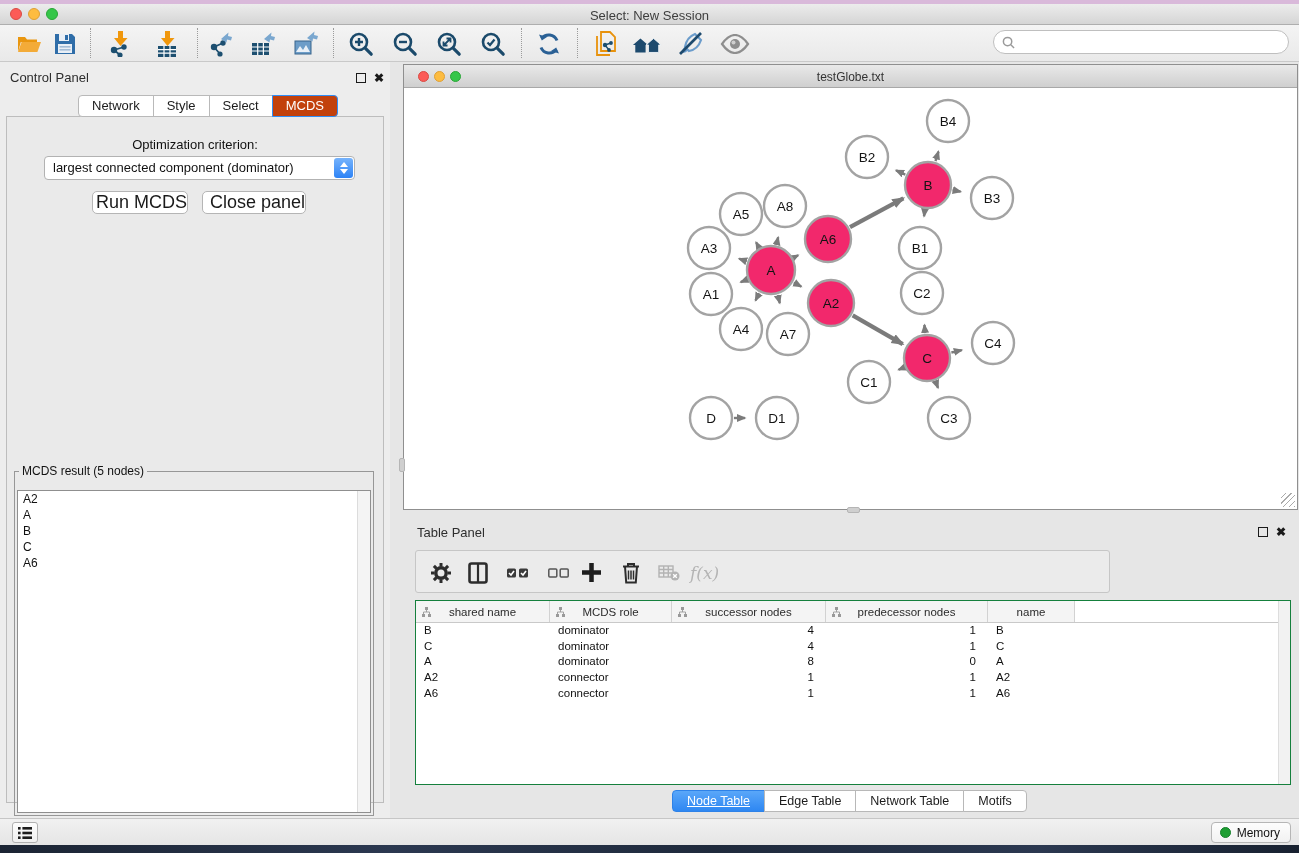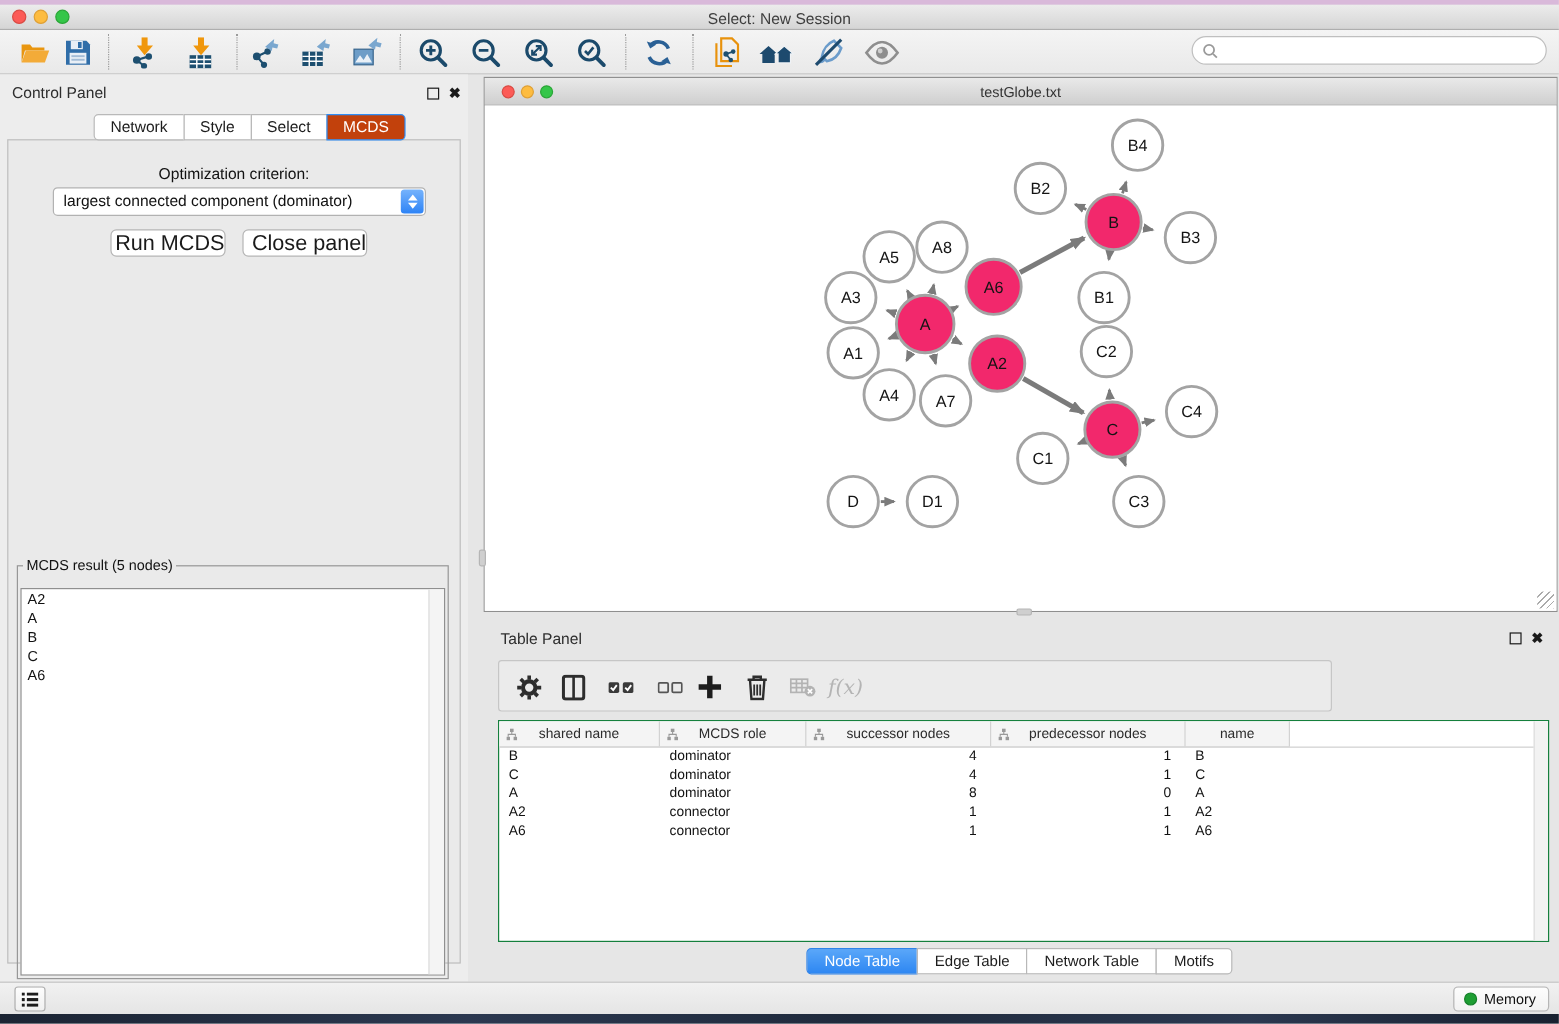--- a/index.html
+++ b/index.html
@@ -89,21 +89,21 @@
   .th-fill { flex:1; background:#fff; border-right:none; }
   .tr { display:flex; height:15.7px; }
   .td { font-size:11.5px; line-height:15.7px; color:#111; padding:0 12px 0 8px; white-space:nowrap; overflow:hidden; }
   .td.r { text-align:right; }
   #table-scroll { position:absolute; right:0; top:0; bottom:0; width:12px; background:#f2f2f2; border-left:1px solid #ddd; }
 
   
   #bottom-tabs { left:672px; top:790px; display:flex; }
   .bt-tab { height:22px; line-height:20px; padding:0 14px; font-size:12.5px; background:#fff;
     border:1px solid #b8b8b8; margin-left:-1px; color:#1c1c1c; }
-  .bt-tab:first-child { border-radius:4px 0 0 4px; margin-left:0; }
+  .bt-tab:first-child { border-radius:4px 0 0 4px; margin-left:0;text-decoration:underline; }
   .bt-tab:last-child { border-radius:0 4px 4px 0; }
   .bt-tab.active { background:linear-gradient(#5aa7f9,#2e87f2); border-color:#2e82e8; color:#fff; }
 
   
   #status-bar { left:0; top:818px; width:1299px; height:27px;
     background:linear-gradient(#f1f1f1,#e5e5e5); border-top:1px solid #c6c6c6; }
   #list-btn { position:absolute; left:12px; top:3px; width:26px; height:21px; background:linear-gradient(#fdfdfd,#f0f0f0);
     border:1px solid #b0b0b0; border-radius:3px; display:flex; align-items:center; justify-content:center; }
   #memory-btn { position:absolute; right:8px; top:3px; height:21px; padding:0 10px 0 8px; background:linear-gradient(#fdfdfd,#f2f2f2);
     border:1px solid #b6b6b6; border-radius:4px; display:flex; align-items:center; gap:6px; font-size:12px; color:#111; }

